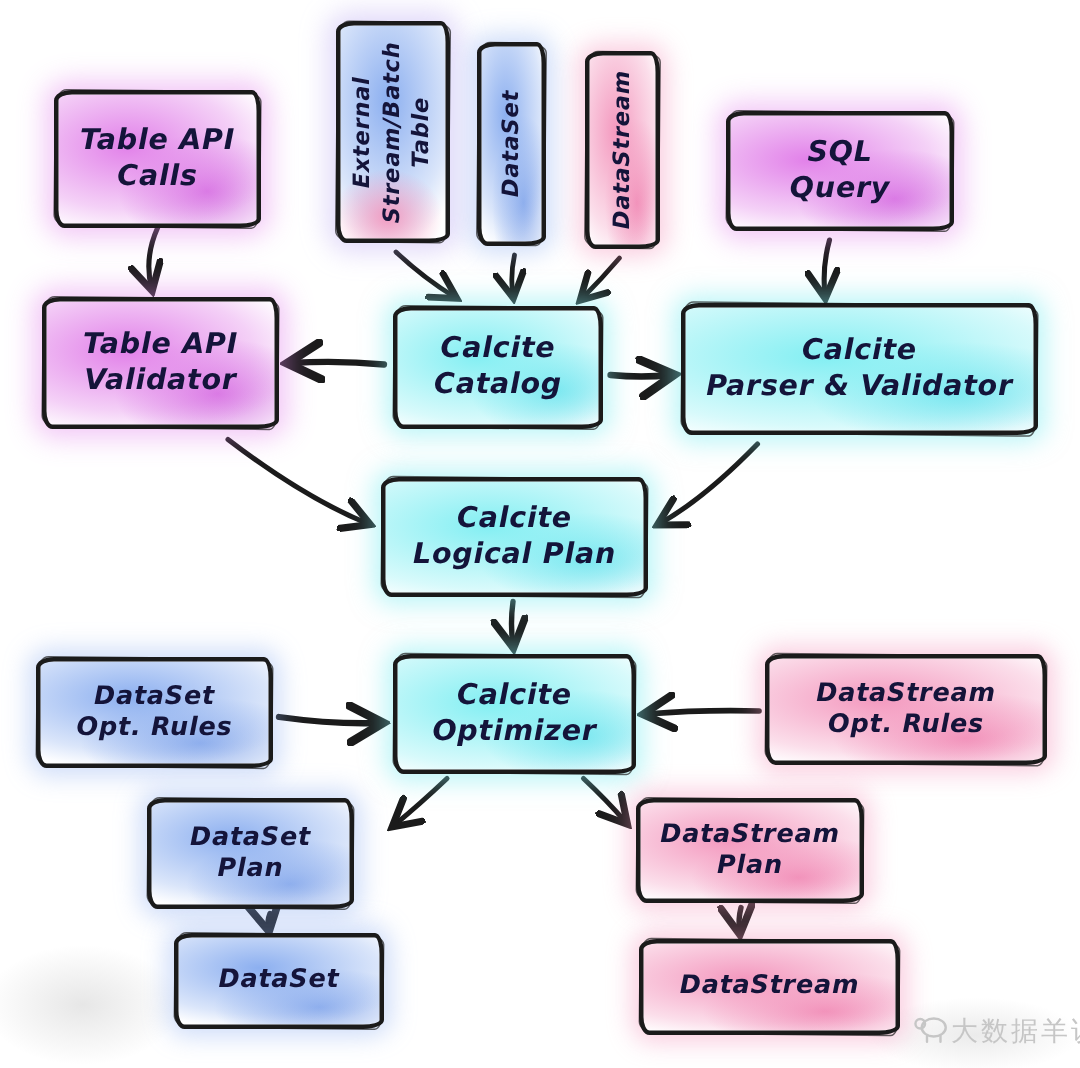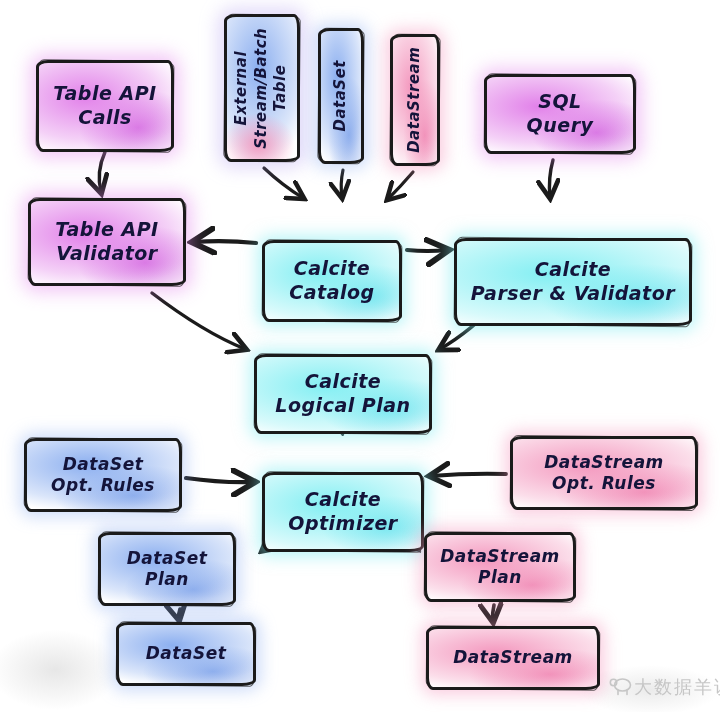--- a/index.html
+++ b/index.html
@@ -40,21 +40,20 @@
     background:
       radial-gradient(80% 70% at 40% 35%, rgba(134,171,239,.95), rgba(134,171,239,.3) 75%, transparent),
       radial-gradient(70% 60% at 70% 80%, rgba(110,150,230,.75), transparent 75%),#fff;
     box-shadow:0 0 16px 5px rgba(134,171,239,.4);
   }
   .cyan{
     background:
       radial-gradient(85% 75% at 40% 40%, rgba(124,238,242,.95), rgba(124,238,242,.3) 75%, transparent),
       radial-gradient(60% 60% at 78% 70%, rgba(90,220,235,.8), transparent 70%),#fff;
     box-shadow:0 0 16px 5px rgba(124,238,242,.5);
-    margin-top:36px;
   }
   .pink{
     background:
       radial-gradient(80% 70% at 40% 40%, rgba(243,147,187,.95), rgba(243,147,187,.3) 75%, transparent),
       radial-gradient(65% 60% at 72% 78%, rgba(238,120,170,.8), transparent 75%),#fff;
     box-shadow:0 0 16px 5px rgba(243,147,187,.45);
   }
   .mixpink{
     background:
       radial-gradient(70% 30% at 45% 90%, rgba(243,147,187,.9), transparent 75%),

